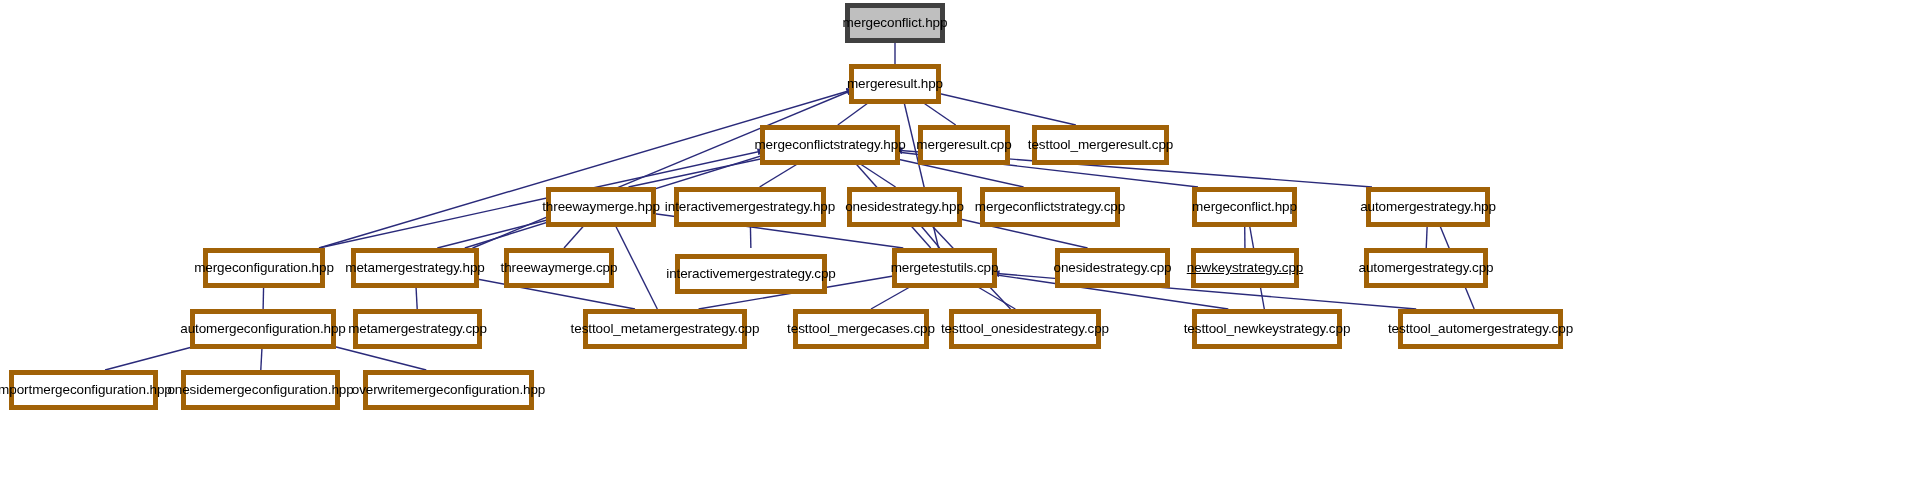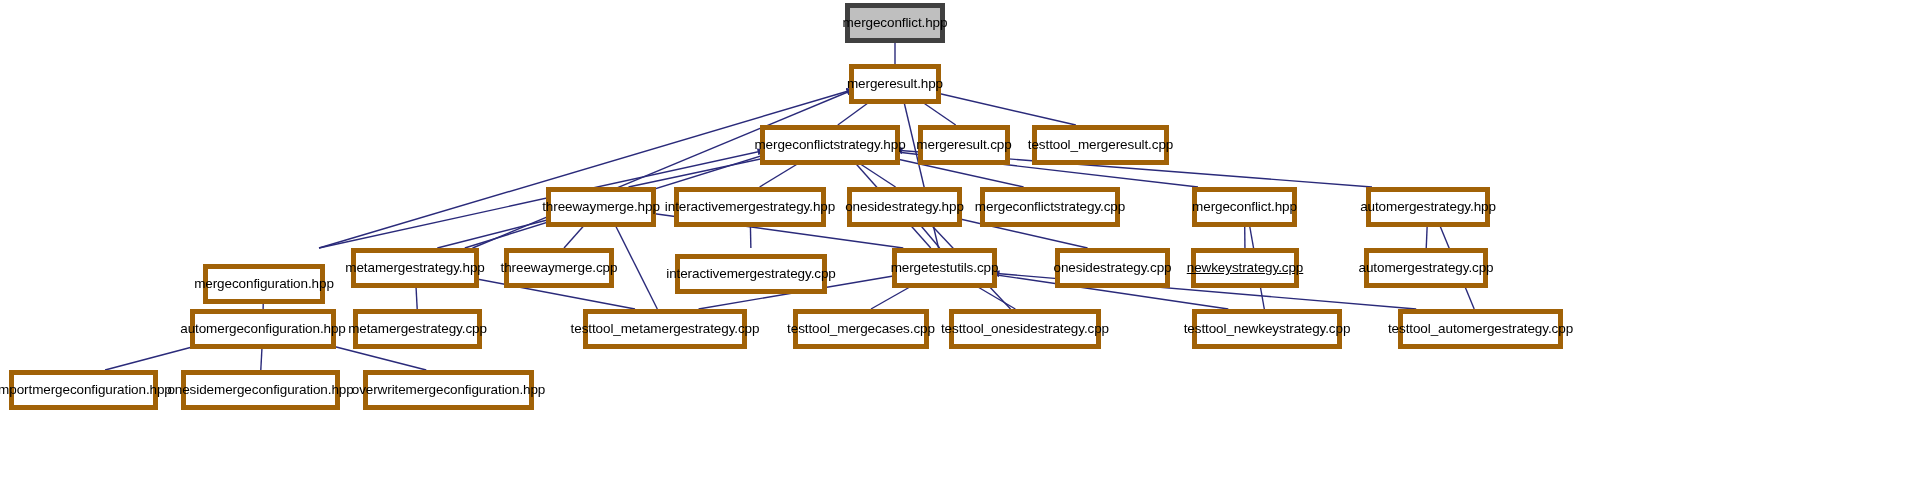--- a/index.html
+++ b/index.html
@@ -127,21 +127,21 @@
     </div>
     <div class="node" style="left: 980px; top: 187px; width: 140px;">
       <span class="node-label">mergeconflictstrategy.cpp</span>
     </div>
     <div class="node" style="left: 1192px; top: 187px; width: 105px;">
       <span class="node-label">mergeconflict.hpp</span>
     </div>
     <div class="node" style="left: 1366px; top: 187px; width: 124px;">
       <span class="node-label">automergestrategy.hpp</span>
     </div>
-    <div class="node" style="left: 203px; top: 264px; width: 122px;">
+    <div class="node" style="left: 203px; top: 248px; width: 122px;">
       <span class="node-label">mergeconfiguration.hpp</span>
     </div>
     <div class="node" style="left: 351px; top: 248px; width: 128px;">
       <span class="node-label">metamergestrategy.hpp</span>
     </div>
     <div class="node" style="left: 504px; top: 248px; width: 110px;">
       <span class="node-label">threewaymerge.cpp</span>
     </div>
     <div class="node" style="left: 675px; top: 254px; width: 152px;">
       <span class="node-label">interactivemergestrategy.cpp</span>

